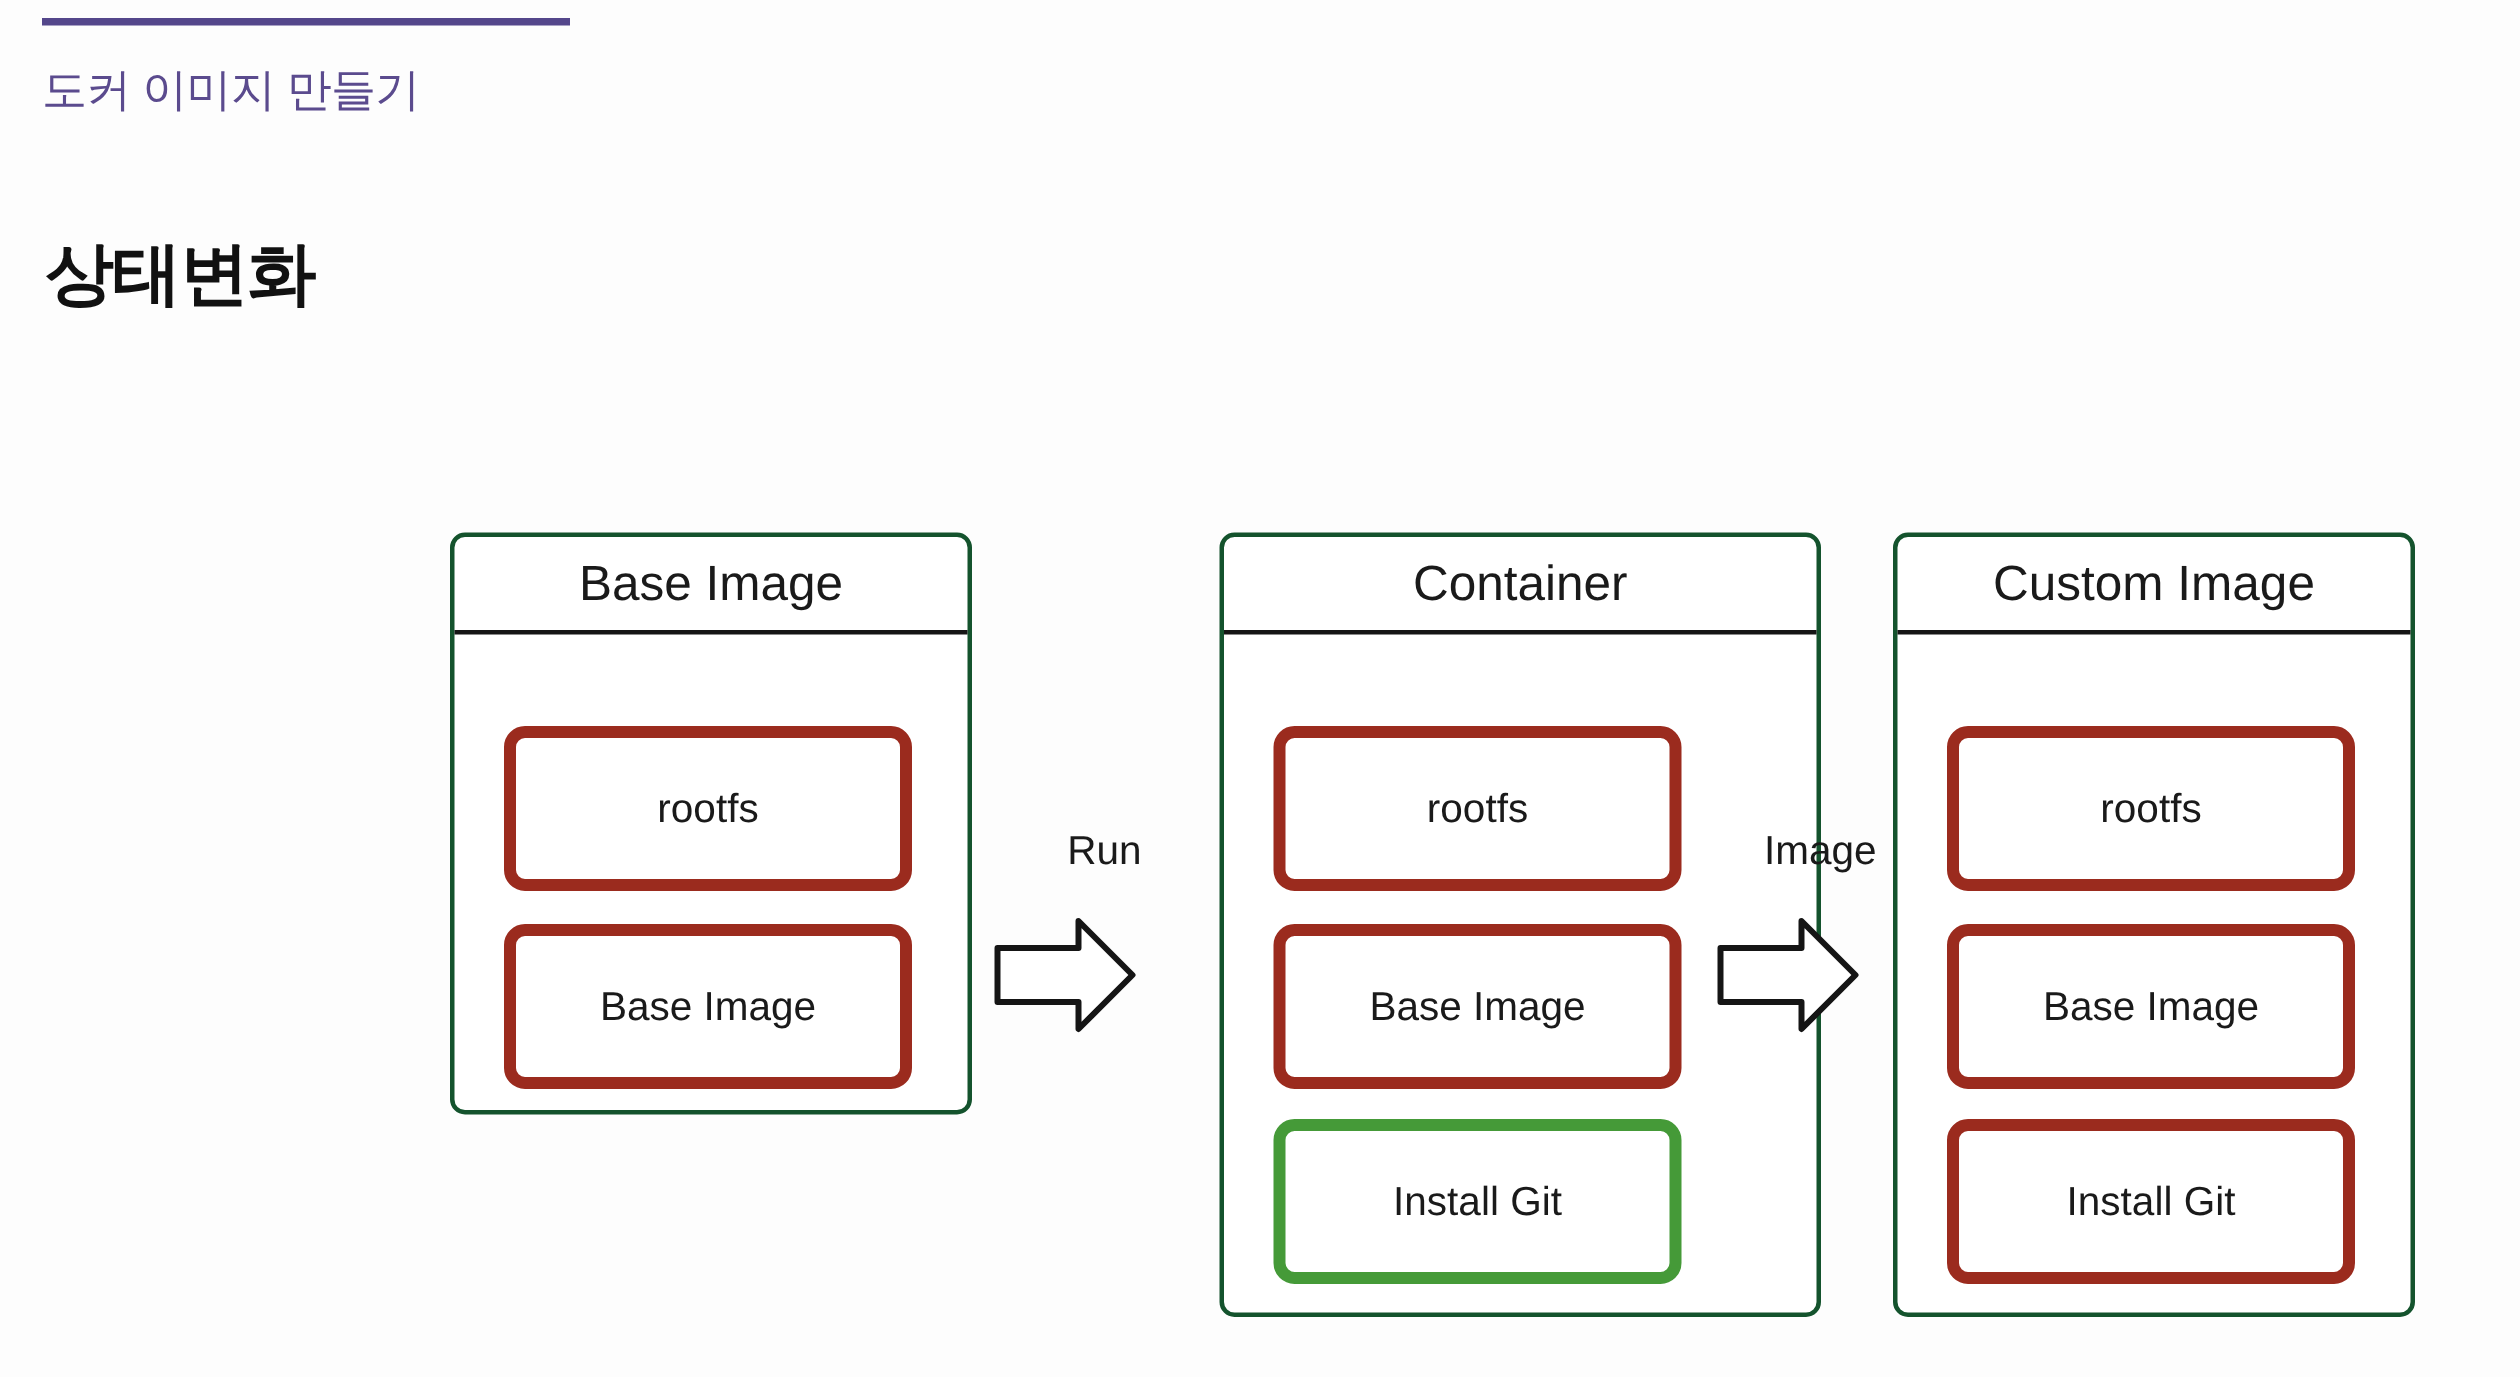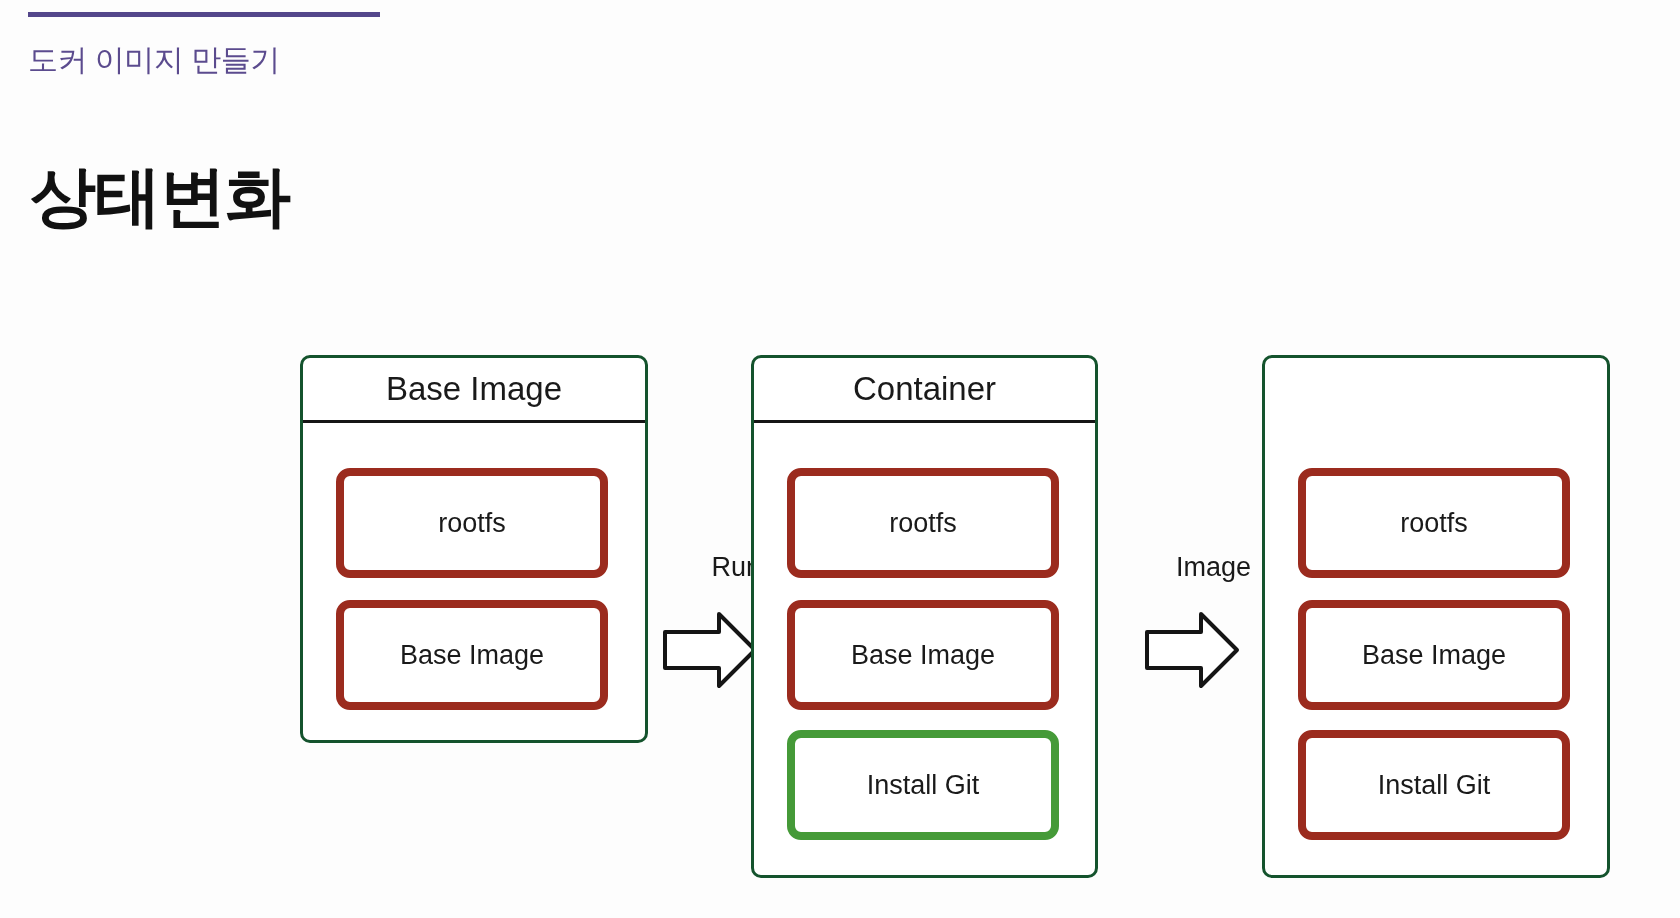--- a/index.html
+++ b/index.html
@@ -27,35 +27,35 @@
     position: absolute;
     left: 28px; top: 40px;
     font-size: 30px;
     font-weight: 500;
     color: #5B4B8E;
     letter-spacing: -0.5px;
   }
   .heading {
     position: absolute;
     left: 30px; top: 152px;
-    font-size: 66px;
+    font-size: 46px;
     font-weight: 700;
     color: #111;
     letter-spacing: -1px;
   }
   .col {
     position: absolute;
     top: 355px;
     background: #ffffff;
     border: 3px solid #14532d;
     border-radius: 10px;
     box-sizing: border-box;
   }
   .col-0 { left: 300px;  width: 348px; height: 388px; }
-  .col-1 { left: 751px;  width: 347px; height: 523px; }
+  .col-1 { left: 813px;  width: 401px; height: 523px; }
   .col-2 { left: 1262px; width: 348px; height: 523px; }
   .col-header {
     height: 62px;
     border-bottom: 3px solid #151515;
     display: flex;
     align-items: center;
     justify-content: center;
     font-size: 33px;
     color: #1a1a1a;
   }
@@ -66,20 +66,21 @@
     height: 110px;
     box-sizing: border-box;
     border: 8px solid #9B2B1E;
     border-radius: 14px;
     background: #ffffff;
     display: flex;
     align-items: center;
     justify-content: center;
     font-size: 27px;
     color: #1a1a1a;
+    margin-top: 16px;
   }
   .layer[data-color="red"]   { border-color: #9B2B1E; }
   .layer[data-color="green"] { border-color: #459A38; }
   .layer-pos-0 { top: 110px; }
   .layer-pos-1 { top: 242px; }
   .layer-pos-2 { top: 372px; }
   .arrow-label {
     position: absolute;
     width: 110px;
     top: 552px;
@@ -132,20 +133,21 @@
       <span>Install Git</span>
     </div>
   </div>
 
   <div class="arrow-label arrow-label-1">Image</div>
   <svg class="arrow-svg arrow-svg-1" width="98" height="88" viewBox="0 0 98 88">
     <path d="M 4 26 L 58 26 L 58 8 L 94 44 L 58 80 L 58 62 L 4 62 Z" fill="#ffffff" stroke="#151515" stroke-width="4" stroke-linejoin="round"></path>
   </svg>
 
   <div class="col col-2">
+    <div class="col-header">Custom Image</div>
     <div class="layer layer-pos-0" data-color="red">
       <span>rootfs</span>
     </div>
     <div class="layer layer-pos-1" data-color="red">
       <span>Base Image</span>
     </div>
     <div class="layer layer-pos-2" data-color="red">
       <span>Install Git</span>
     </div>
   </div>

